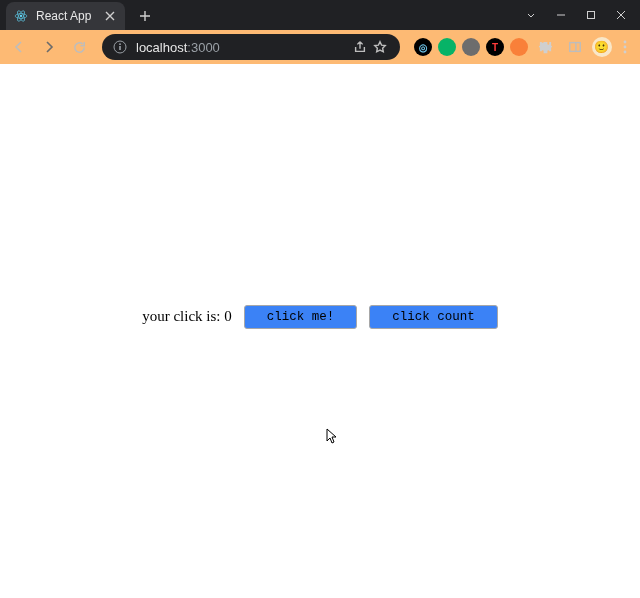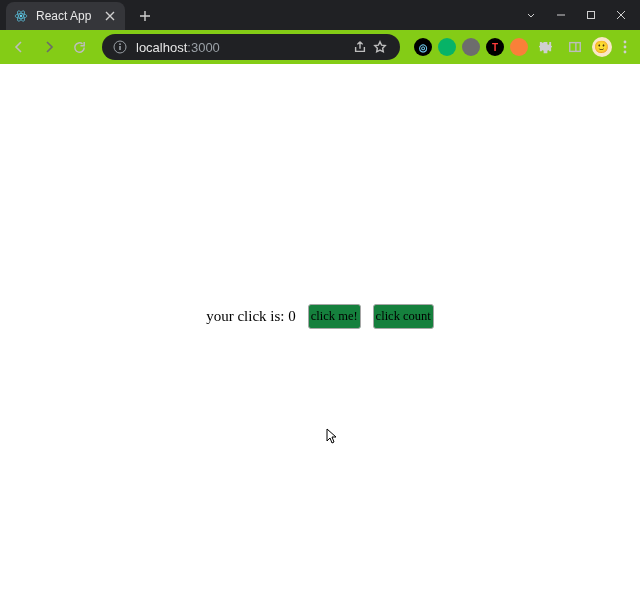--- a/index.html
+++ b/index.html
@@ -17,21 +17,21 @@
   .tab{height:28px;background:#35363a;border-radius:8px 8px 0 0;display:flex;align-items:center;
     padding:0 8px;max-width:170px;box-sizing:border-box}
   .tab .favicon{width:14px;height:14px;margin-right:8px;display:inline-block}
   .tab .title{font-size:12px;color:#e7e7e7;white-space:nowrap;overflow:hidden;text-overflow:ellipsis;flex:1}
   .tab .close{width:14px;height:14px;margin-left:12px;display:flex;align-items:center;justify-content:center}
   .tab .close svg{stroke:#cfcfcf;stroke-width:1.4}
   .newtab{width:24px;height:24px;margin-left:8px;display:flex;align-items:center;justify-content:center}
   .newtab svg{stroke:#cfcfcf;stroke-width:1.4}
 
   
-  .toolbar{height:34px;background:#84cc16;display:flex;align-items:center;padding:0 6px;gap:4px}
+  .toolbar{height:34px;background:#fdba74;display:flex;align-items:center;padding:0 6px;gap:4px}
   .nav-btn{width:26px;height:26px;display:flex;align-items:center;justify-content:center;border-radius:50%}
   .nav-btn svg{stroke:#bdbdbd;stroke-width:1.6;fill:none}
   .nav-btn.disabled svg{stroke:#6b6b6b}
   .omnibox{flex:1;height:26px;background:#202124;border-radius:13px;display:flex;align-items:center;
     padding:0 10px;margin:0 6px}
   .omnibox .site-info{width:16px;height:16px;margin-right:8px;display:flex;align-items:center;justify-content:center}
   .omnibox .site-info svg{fill:#9aa0a6}
   .omnibox .url{font-size:13px;color:#e7e7e7}
   .omnibox .url .dim{color:#9aa0a6}
   .right-icons{display:flex;align-items:center;gap:6px;margin-left:4px}
@@ -39,21 +39,21 @@
     font-size:10px;font-weight:600;color:#fff}
   .avatar{width:20px;height:20px;border-radius:50%;background:#f9e7c8;display:flex;align-items:center;
     justify-content:center;font-size:12px}
   .menu-dots{width:18px;height:18px;display:flex;align-items:center;justify-content:center}
   .menu-dots svg{fill:#cfcfcf}
 
   
   .page{height:505px;background:#fff;display:flex;align-items:center;justify-content:center}
   .app-row{display:flex;align-items:center;gap:12px;font-family:"Times New Roman",serif;font-size:15px;color:#000}
   .count-text{margin-right:0}
-  .app-btn{font-family:Liberation Serif, serif;font-size:12.5px;padding:4px 2px;background:#15803d;
+  .app-btn{font-family:Liberation Mono, monospace;font-size:12.5px;padding:4px 22px;background:#3b82f6;
     border:1px solid #a7a7a7;border-radius:3px;cursor:default}
 
   .cursor{position:absolute;width:12px;height:16px;pointer-events:none}
 </style>
 </head>
 <body>
 
 <div class="window" style="position:relative">
 
   <div class="titlebar">

